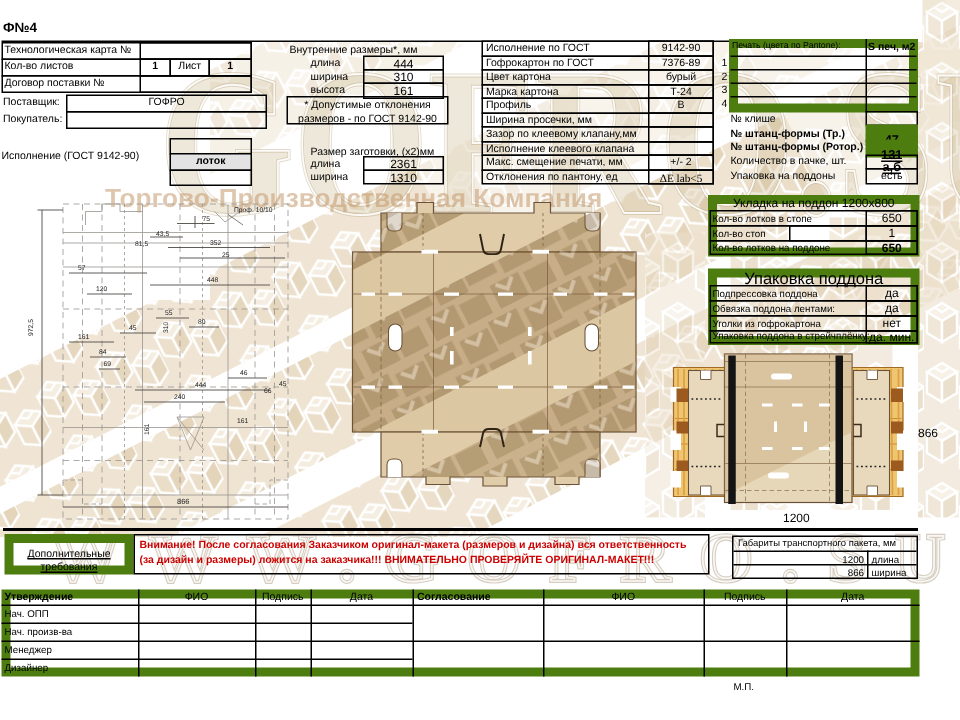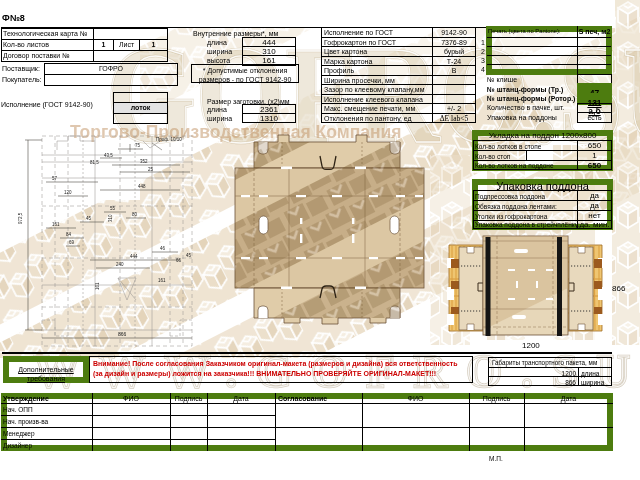--- a/index.html
+++ b/index.html
@@ -71,21 +71,21 @@
  <text x="106" y="142" font-size="140" fill="#cdbc99" fill-opacity="0.35" stroke="#bfae8a" stroke-width="2.6" stroke-opacity="0.45" textLength="600" lengthAdjust="spacingAndGlyphs">GOFRO.SU</text>
  <text x="106" y="142" font-size="140" fill="none" stroke="#ffffff" stroke-width="1.3" opacity="0.9" textLength="600" lengthAdjust="spacingAndGlyphs">GOFRO.SU</text>
  <text x="34" y="387" font-size="46" fill="none" stroke="#aa997c" stroke-width="2.6" opacity="0.48" textLength="596" lengthAdjust="spacing">WWW.GOFRO.SU</text>
  <text x="34" y="387" font-size="46" fill="none" stroke="#ffffff" stroke-width="1.1" opacity="0.85" textLength="596" lengthAdjust="spacing">WWW.GOFRO.SU</text>
 </g>
 
 <text x="70" y="138" font-family="'Liberation Sans',sans-serif" font-weight="bold" font-size="17.5" fill="#c59a6e" opacity="0.55">Торгово-Производственная Компания</text>
 </svg>
 </div>
 
-<div class="a bold" style="left:2px;top:13px;font-size:9px;">Ф№8</div>
+<div class="a bold" style="left:2px;top:13px;font-size:9px;">Ф№4</div>
 
 <div class="a" style="left:1px;top:27px;width:611px;height:1px;background:#000;"></div>
 
 <div class="a" style="left:1px;top:28px;width:167px;height:33px;">
 
  <div class="a b" style="left:0;top:0;width:167px;height:12px;"></div>
  <div class="a t7" style="left:2px;top:1px;">Технологическая карта №</div>
  <div class="a b" style="left:92px;top:0;width:75px;height:12px;"></div>
 
  <div class="a b" style="left:0;top:11px;width:167px;height:12px;"></div>

